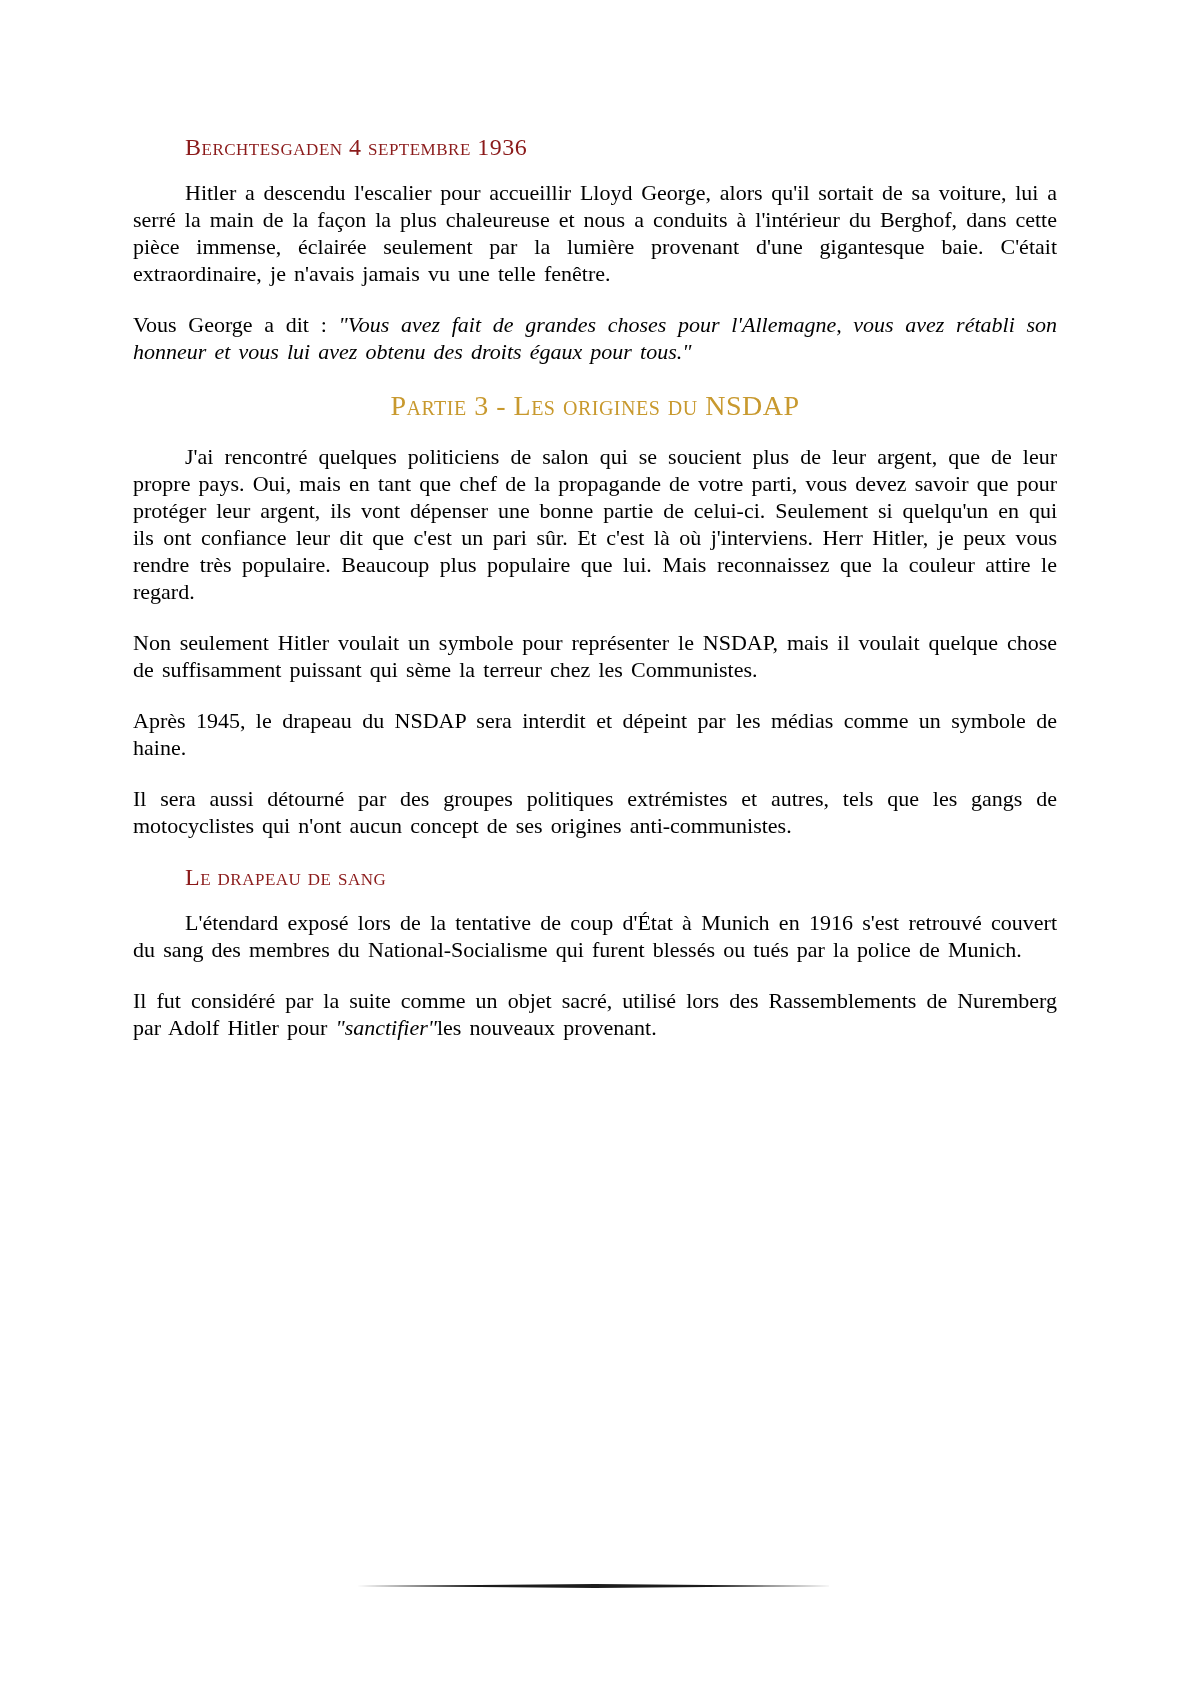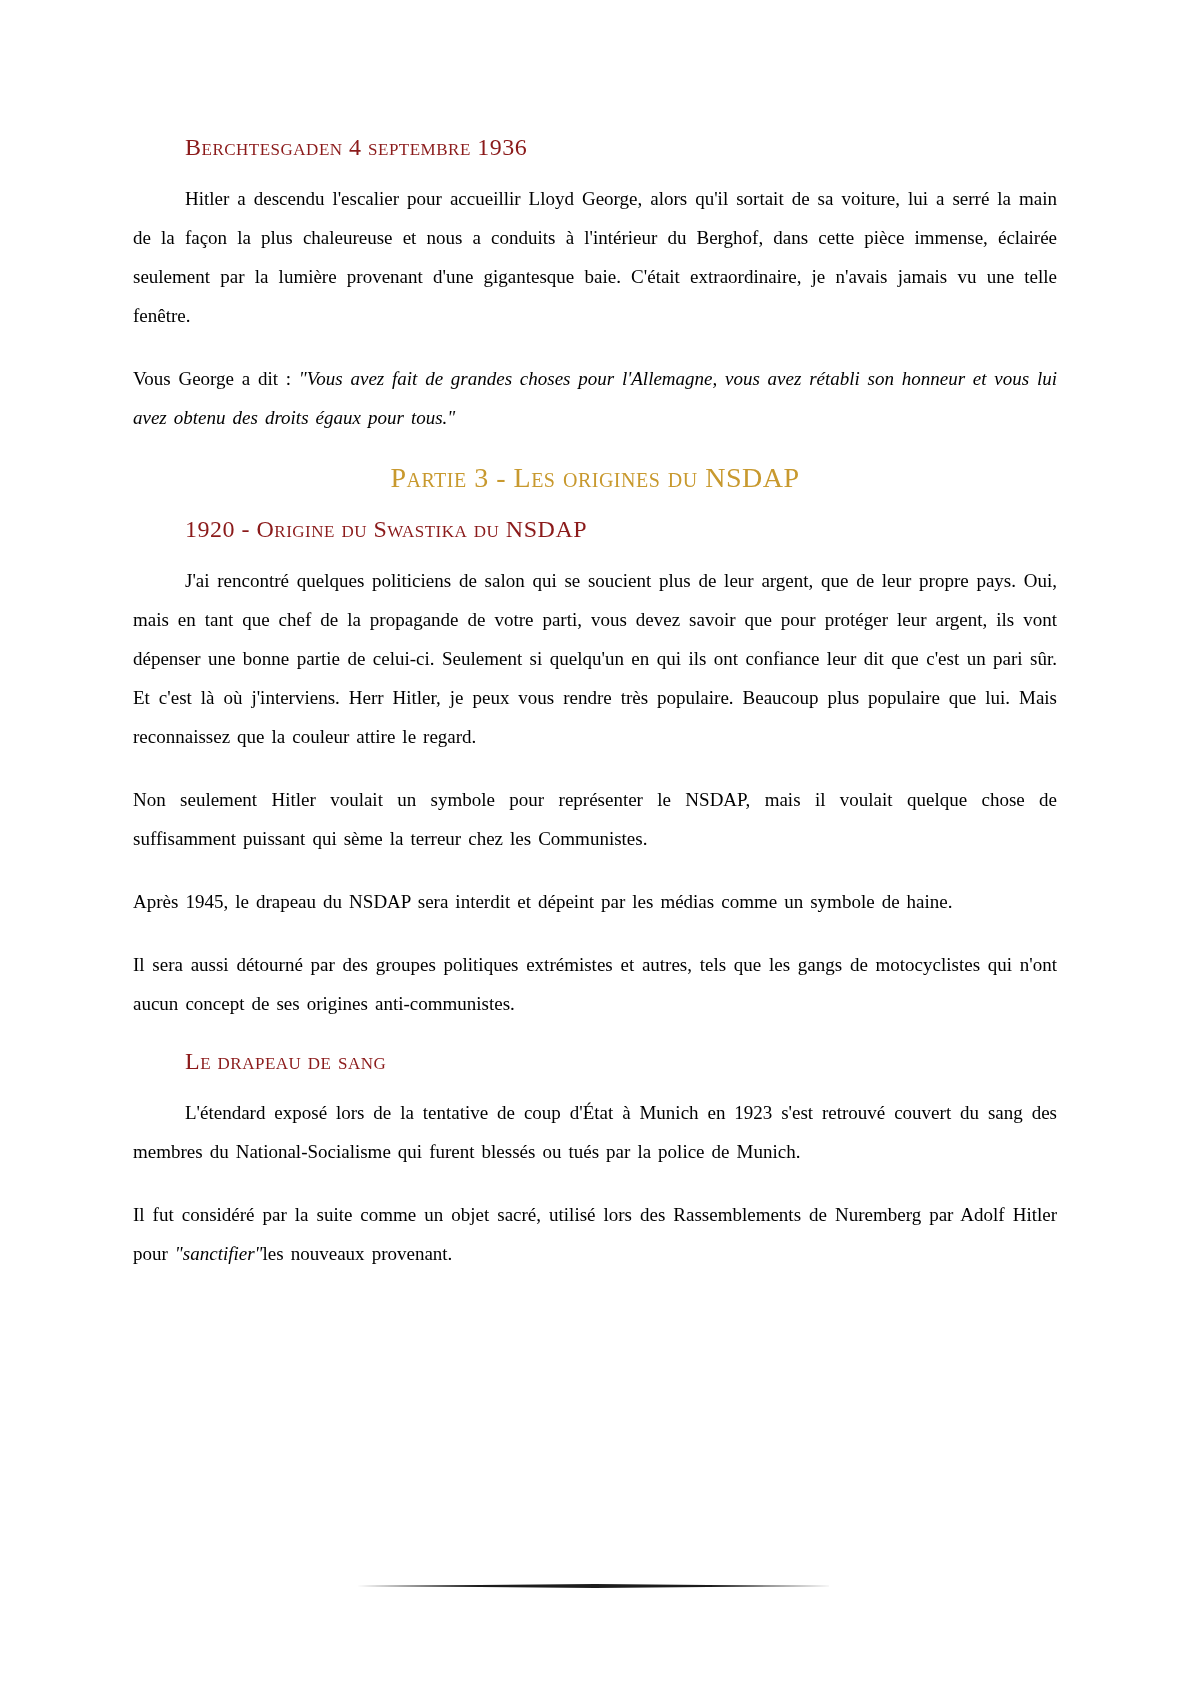--- a/index.html
+++ b/index.html
@@ -13,22 +13,22 @@
     height: 1683px;
     margin: 0 auto;
     background: #ffffff;
     box-sizing: border-box;
     padding: 133px 133px 0 133px;
     font-family: "Liberation Serif", "DejaVu Serif", serif;
     color: #000000;
     overflow: hidden;
   }
   .body-para {
-    font-size: 19px;
-    line-height: 39px;
+    font-size: 22px;
+    line-height: 27px;
     text-align: justify;
     margin: 0 0 24px 0;
     word-spacing: 0.12em;
   }
   .indent { text-indent: 52px; }
   .italic { font-style: italic; }
   .heading-red {
     color: #8B1A1A;
     font-variant: small-caps;
     font-weight: normal;
@@ -76,35 +76,34 @@
 <div class="page">
 
   <h3 class="heading-red">Berchtesgaden 4 septembre 1936</h3>
 
   <p class="body-para indent">Hitler a descendu l'escalier pour accueillir Lloyd George, alors qu'il sortait de sa voiture, lui a serré la main de la façon la plus chaleureuse et nous a conduits à l'intérieur du Berghof, dans cette pièce immense, éclairée seulement par la lumière provenant d'une gigantesque baie. C'était extraordinaire, je n'avais jamais vu une telle fenêtre.</p>
 
   <p class="body-para"><span>Vous George a dit : </span><span class="italic">"Vous avez fait de grandes choses pour l'Allemagne, vous avez rétabli son honneur et vous lui avez obtenu des droits égaux pour tous."</span></p>
 
   <h2 class="heading-gold">Partie 3 - Les origines du NSDAP</h2>
 
-  <h3 class="heading-red">1920 - Origine du Swastika du NSDAP</h3>
 
   <p class="body-para indent">J'ai rencontré quelques politiciens de salon qui se soucient plus de leur argent, que de leur propre pays. Oui, mais en tant que chef de la propagande de votre parti, vous devez savoir que pour protéger leur argent, ils vont dépenser une bonne partie de celui-ci. Seulement si quelqu'un en qui ils ont confiance leur dit que c'est un pari sûr. Et c'est là où j'interviens. Herr Hitler, je peux vous rendre très populaire. Beaucoup plus populaire que lui. Mais reconnaissez que la couleur attire le regard.</p>
 
 
   <p class="body-para">Non seulement Hitler voulait un symbole pour représenter le NSDAP, mais il voulait quelque chose de suffisamment puissant qui sème la terreur chez les Communistes.</p>
 
 
   <p class="body-para">Après 1945, le drapeau du NSDAP sera interdit et dépeint par les médias comme un symbole de haine.</p>
 
   <p class="body-para">Il sera aussi détourné par des groupes politiques extrémistes et autres, tels que les gangs de motocyclistes qui n'ont aucun concept de ses origines anti-communistes.</p>
 
   <h3 class="heading-red heading-drapeau">Le drapeau de sang</h3>
 
-  <p class="body-para indent">L'étendard exposé lors de la tentative de coup d'État à Munich en 1923 s'est retrouvé couvert du sang des membres du National-Socialisme qui furent blessés ou tués par la police de Munich.</p>
+  <p class="body-para indent">L'étendard exposé lors de la tentative de coup d'État à Munich en 1916 s'est retrouvé couvert du sang des membres du National-Socialisme qui furent blessés ou tués par la police de Munich.</p>
 
   <p class="body-para"><span>Il fut considéré par la suite comme un objet sacré, utilisé lors des Rassemblements de Nuremberg par Adolf Hitler pour </span><span class="italic">"sanctifier"</span><span>les nouveaux provenant.</span></p>
 
   <div class="footer">
     <div class="footer-rule">
       <svg width="476" height="4" viewBox="0 0 476 4">
         <polygon points="0,2 238,0 476,2 238,4" fill="#1c1c1c"></polygon>
       </svg>
     </div>
   </div>

